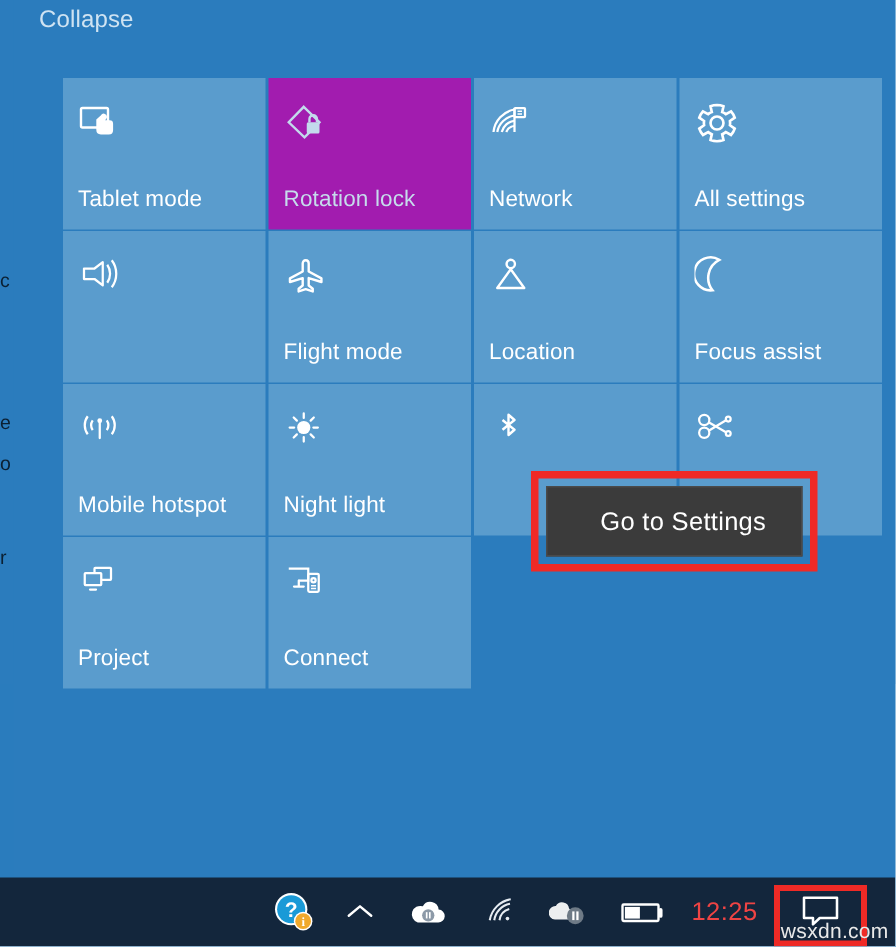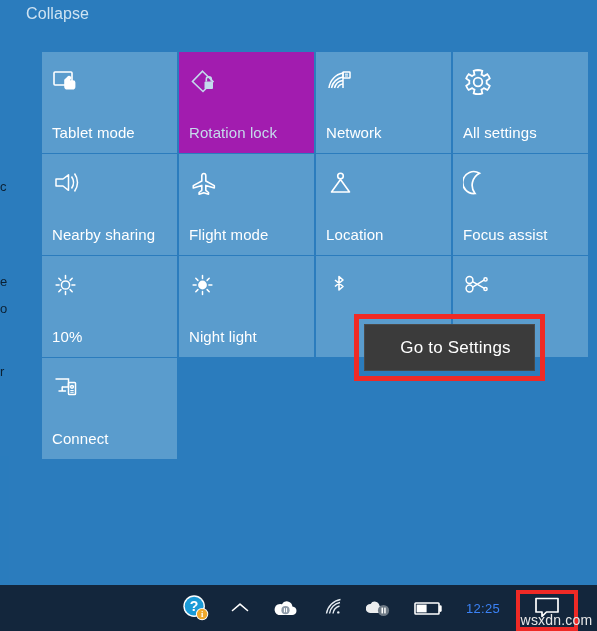--- a/index.html
+++ b/index.html
@@ -159,22 +159,22 @@
     position: absolute;
     top: 0;
     height: 46px;
     display: flex;
     align-items: center;
     justify-content: center;
     color: #ffffff;
     cursor: default;
   }
   #tb-clock {
-    font-size: 13px;
-    color: #3b82f6;
+    font-size: 17px;
+    color: #ef4444;
     letter-spacing: 0.3px;
   }
   #tb-notification-highlight {
     position: absolute;
     left: 516px;
     top: 590px;
     width: 62px;
     height: 41px;
     border: 4px solid #ef2a26;
     box-sizing: border-box;
@@ -258,21 +258,20 @@
       </div>
 
       <div class="tile">
         <span class="tile-icon">
           <svg width="30" height="28" viewBox="0 0 30 28" fill="none" stroke="currentColor" stroke-width="1.5">
             <path d="M4 9 h7 l5.5-4.2 v15.5 L11 16 H4 Z" stroke-linejoin="round"></path>
             <path d="M19.5 6.5 a10.5 10.5 0 0 1 0 12"></path>
             <path d="M22.5 3.5 a15 15 0 0 1 0 18"></path>
           </svg>
         </span>
-        <span class="tile-label">Nearby sharing</span>
       </div>
 
       <div class="tile">
         <span class="tile-icon">
           <svg width="30" height="28" viewBox="0 0 30 28" fill="none" stroke="currentColor" stroke-width="1.6" stroke-linejoin="round">
             <path d="M14.8 3.5 c1.3 0 2 1 2 2.2 v5.3 l8.5 4.6 v2.4 l-8.5-2.6 v4.9 l2.7 2.2 v1.8 l-4.7-1.5 -4.7 1.5 v-1.8 l2.7-2.2 v-4.9 l-8.5 2.6 v-2.4 l8.5-4.6 V5.7 c0-1.2 .7-2.2 2-2.2 z"></path>
           </svg>
         </span>
         <span class="tile-label">Flight mode</span>
       </div>
@@ -289,30 +288,34 @@
 
       <div class="tile">
         <span class="tile-icon">
           <svg width="30" height="28" viewBox="0 0 30 28" fill="none" stroke="currentColor" stroke-width="1.7">
             <path d="M16.5 3.2 A11 11 0 1 0 12 23.5 A13.5 13.5 0 0 1 16.5 3.2 Z"></path>
           </svg>
         </span>
         <span class="tile-label">Focus assist</span>
       </div>
 
-
-      <div class="tile">
-        <span class="tile-icon">
-          <svg width="28" height="28" viewBox="0 0 28 28" fill="none" stroke="currentColor" stroke-width="1.5" stroke-linecap="round">
-            <circle cx="13.5" cy="13" r="4.1"></circle>
-            <path d="M13.5 3.6 v3 M13.5 19.4 v3 M4.1 13 h3 M19.9 13 h3 M6.8 6.3 l2.1 2.1 M18.1 17.6 l2.1 2.1 M20.2 6.3 l-2.1 2.1 M8.9 17.6 l-2.1 2.1"></path>
-          </svg>
-        </span>
-        <span class="tile-label">10%</span>
-      </div>
+      <div class="tile">
+        <span class="tile-icon">
+          <svg width="30" height="26" viewBox="0 0 30 26" fill="none" stroke="currentColor" stroke-width="1.5">
+            <path d="M6.5 4.5 a10 10 0 0 0 0 12"></path>
+            <path d="M9.8 7.2 a6 6 0 0 0 0 6.6"></path>
+            <path d="M22.5 4.5 a10 10 0 0 1 0 12"></path>
+            <path d="M19.2 7.2 a6 6 0 0 1 0 6.6"></path>
+            <path d="M14.5 9 v10" stroke-linecap="round"></path>
+            <circle cx="14.5" cy="7.5" r="1.6" fill="currentColor" stroke="none"></circle>
+          </svg>
+        </span>
+        <span class="tile-label">Mobile hotspot</span>
+      </div>
+
 
       <div class="tile">
         <span class="tile-icon">
           <svg width="28" height="28" viewBox="0 0 28 28" fill="none" stroke="currentColor" stroke-width="1.5" stroke-linecap="round">
             <circle cx="13.5" cy="13" r="4.4" fill="currentColor" stroke="none"></circle>
             <path d="M13.5 3.6 v3 M13.5 19.4 v3 M4.1 13 h3 M19.9 13 h3 M6.8 6.3 l2.1 2.1 M18.1 17.6 l2.1 2.1 M20.2 6.3 l-2.1 2.1 M8.9 17.6 l-2.1 2.1"></path>
           </svg>
         </span>
         <span class="tile-label">Night light</span>
       </div>
@@ -334,20 +337,30 @@
             <path d="M10 8.8 L21 15.2 M10 13.8 L21 7.2" stroke-linecap="round"></path>
             <circle cx="22.5" cy="6.4" r="1.6"></circle>
             <circle cx="22.5" cy="16" r="1.6"></circle>
           </svg>
         </span>
         <span class="tile-label">VPN</span>
       </div>
 
 
 
+      <div class="tile">
+        <span class="tile-icon">
+          <svg width="30" height="26" viewBox="0 0 30 26" fill="none" stroke="currentColor" stroke-width="1.5">
+            <rect x="11" y="3.5" width="11" height="8" rx="0.5"></rect>
+            <rect x="4.5" y="7" width="11" height="8" rx="0.5" fill="#5a9ccd"></rect>
+            <path d="M8 18 h4" stroke-linecap="round"></path>
+          </svg>
+        </span>
+        <span class="tile-label">Project</span>
+      </div>
 
       <div class="tile">
         <span class="tile-icon">
           <svg width="30" height="28" viewBox="0 0 30 28" fill="none" stroke="currentColor" stroke-width="1.5">
             <path d="M3.5 5 h13 v8 h-6.5"></path>
             <path d="M7 17 h6.5 M10.2 13 v4" stroke-linecap="round"></path>
             <rect x="16.5" y="8.5" width="7" height="12" rx="0.8"></rect>
             <circle cx="20" cy="12.8" r="1.4"></circle>
             <path d="M18.3 16.5 h3.4 M18.3 18.3 h3.4" stroke-width="1"></path>
           </svg>

